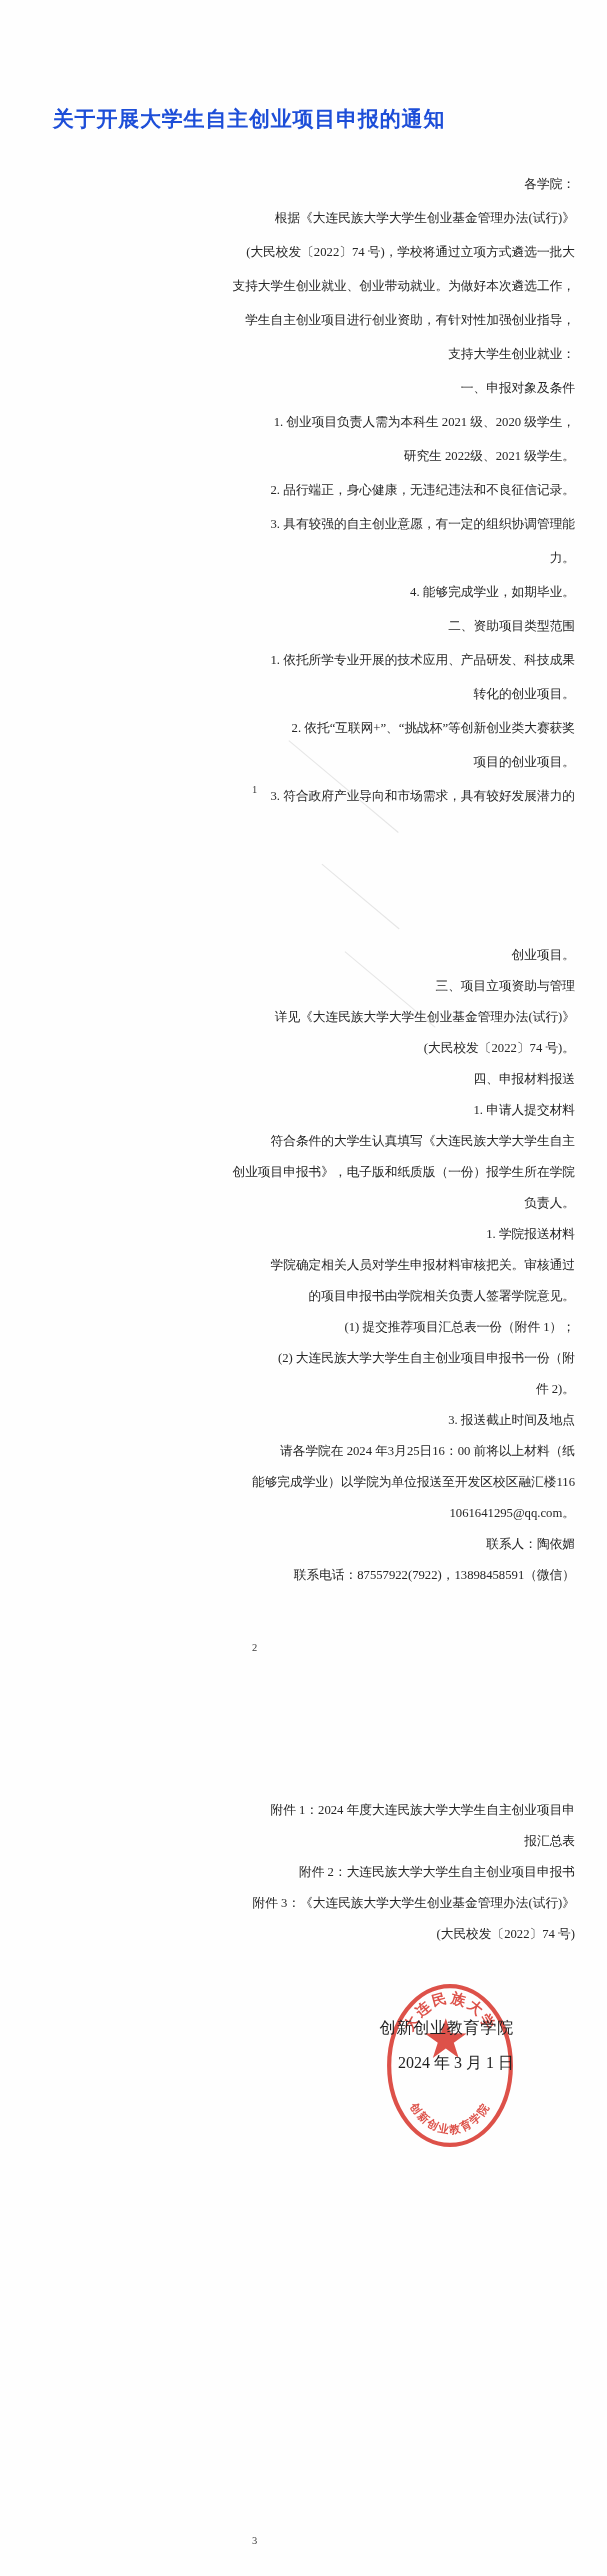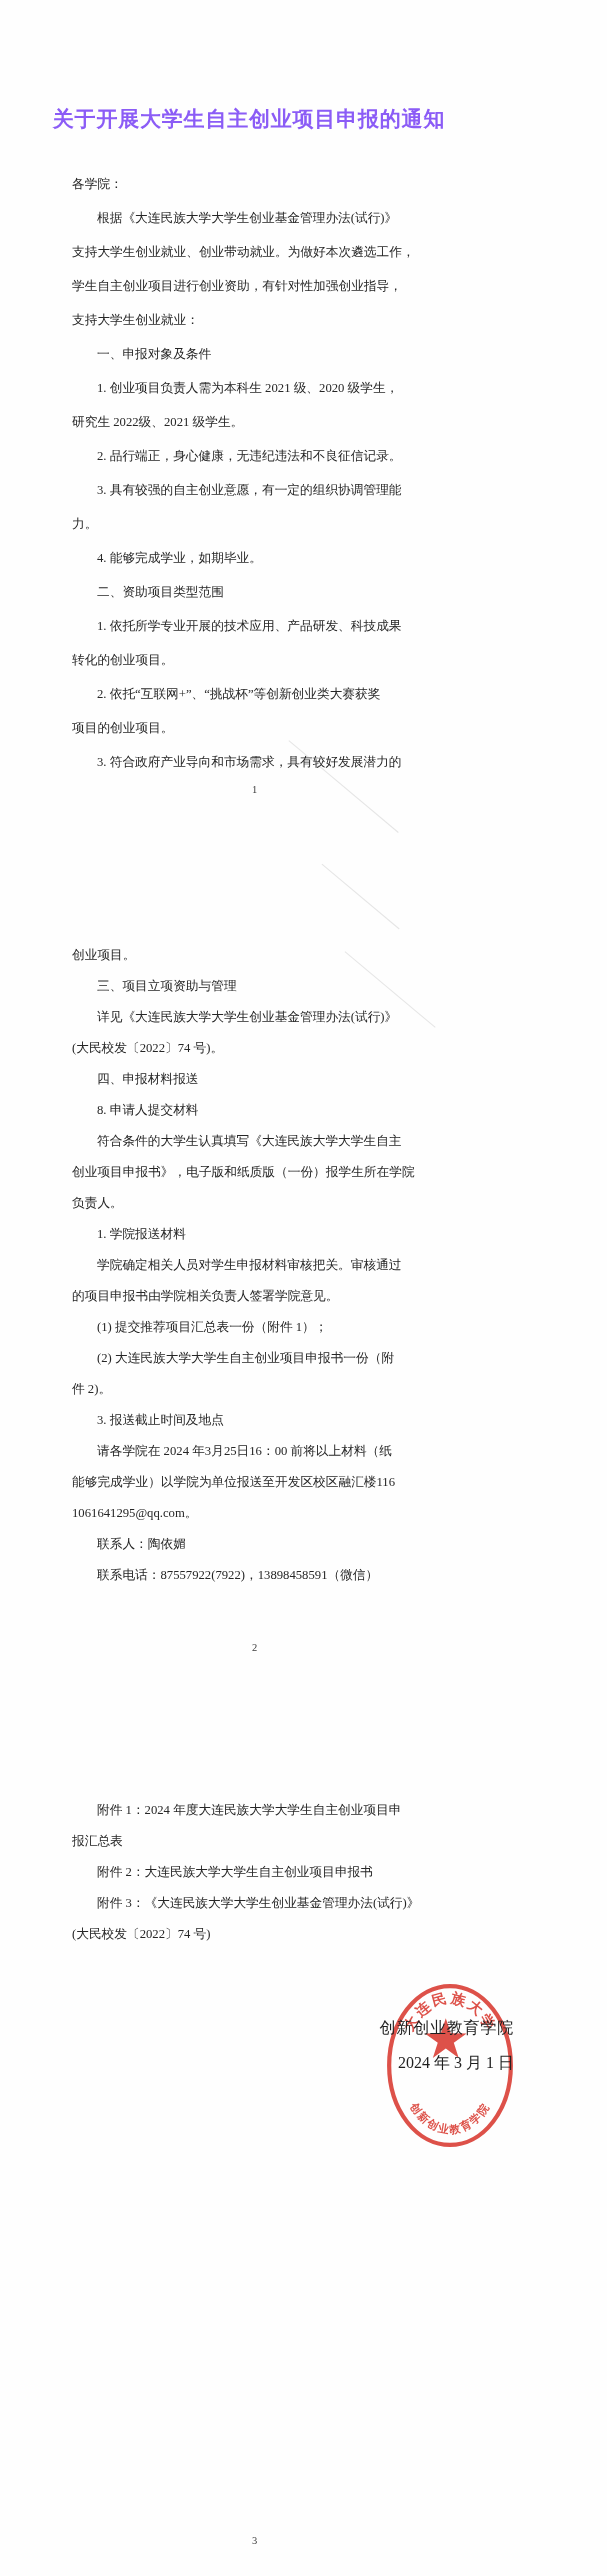--- a/index.html
+++ b/index.html
@@ -2,23 +2,23 @@
 <html style="font-size:13.5px"><head>
 <meta charset="utf-8">
 <style>
   html,body{margin:0;padding:0;background:#ffffff;}
   .canvas{
     position:relative;width:607px;height:2576px;background:#fefefe;
     font-family:"Liberation Serif","DejaVu Serif",serif;color:#262626;overflow:hidden;
   }
   .title{
     position:absolute;left:0;top:105px;width:498px;text-align:center;
-    font-size:21px;font-weight:bold;letter-spacing:0.8px;color:#8b5cf6;
+    font-size:21px;font-weight:bold;letter-spacing:0.8px;color:#1d4ed8;
   }
-  .col{position:absolute;left:72px;width:489px;white-space:nowrap;font-size:12.7px;}
+  .col{position:absolute;left:86px;width:489px;white-space:nowrap;font-size:12.7px;text-align:right;}
   .p1{top:167px;line-height:34px;}
   .p2{top:940px;line-height:31px;}
   .p3{top:1795px;line-height:31px;}
   .ln{height:inherit;}
   .ind{text-indent:25px;}
   .sp{letter-spacing:3px;}
   .footer{
     position:absolute;left:0;width:509px;text-align:center;
     font-size:10.5px;color:#3a3a3a;line-height:23.6px;
   }
@@ -41,20 +41,21 @@
 </head>
 <body>
 
 <div class="canvas">
 
   <div class="title">关于开展大学生自主创业项目申报的通知</div>
 
   <div class="col p1">
     <div class="ln">各学院：</div>
     <div class="ln ind">根据《大连民族大学大学生创业基金管理办法(试行)》</div>
+    <div class="ln">(大民校发〔2022〕74 号)，学校将通过立项方式遴选一批大</div>
     <div class="ln">支持大学生创业就业、创业带动就业。为做好本次遴选工作，</div>
     <div class="ln">学生自主创业项目进行创业资助，有针对性加强创业指导，</div>
     <div class="ln">支持大学生创业就业：</div>
     <div class="ln ind">一、申报对象及条件</div>
     <div class="ln ind">1. 创业项目负责人需为本科生 2021 级、2020 级学生，</div>
     <div class="ln">研究生 2022级、2021 级学生。</div>
     <div class="ln ind">2. 品行端正，身心健康，无违纪违法和不良征信记录。</div>
     <div class="ln ind">3. 具有较强的自主创业意愿，有一定的组织协调管理能</div>
     <div class="ln">力。</div>
     <div class="ln ind">4. 能够完成学业，如期毕业。</div>
@@ -66,21 +67,21 @@
     <div class="ln ind">3. 符合政府产业导向和市场需求，具有较好发展潜力的</div>
   </div>
   <div class="footer f1">1</div>
 
   <div class="col p2">
     <div class="ln">创业项目。</div>
     <div class="ln ind">三、项目立项资助与管理</div>
     <div class="ln ind">详见《大连民族大学大学生创业基金管理办法(试行)》</div>
     <div class="ln">(大民校发〔2022〕74 号)。</div>
     <div class="ln ind">四、申报材料报送</div>
-    <div class="ln ind">8. 申请人提交材料</div>
+    <div class="ln ind">1. 申请人提交材料</div>
     <div class="ln ind">符合条件的大学生认真填写《大连民族大学大学生自主</div>
     <div class="ln">创业项目申报书》，电子版和纸质版（一份）报学生所在学院</div>
     <div class="ln">负责人。</div>
     <div class="ln ind">1. 学院报送材料</div>
     <div class="ln ind">学院确定相关人员对学生申报材料审核把关。审核通过</div>
     <div class="ln">的项目申报书由学院相关负责人签署学院意见。</div>
     <div class="ln ind">(1) 提交推荐项目汇总表一份（附件 1）；</div>
     <div class="ln ind">(2) 大连民族大学大学生自主创业项目申报书一份（附</div>
     <div class="ln">件 2)。</div>
     <div class="ln ind">3. 报送截止时间及地点</div>

